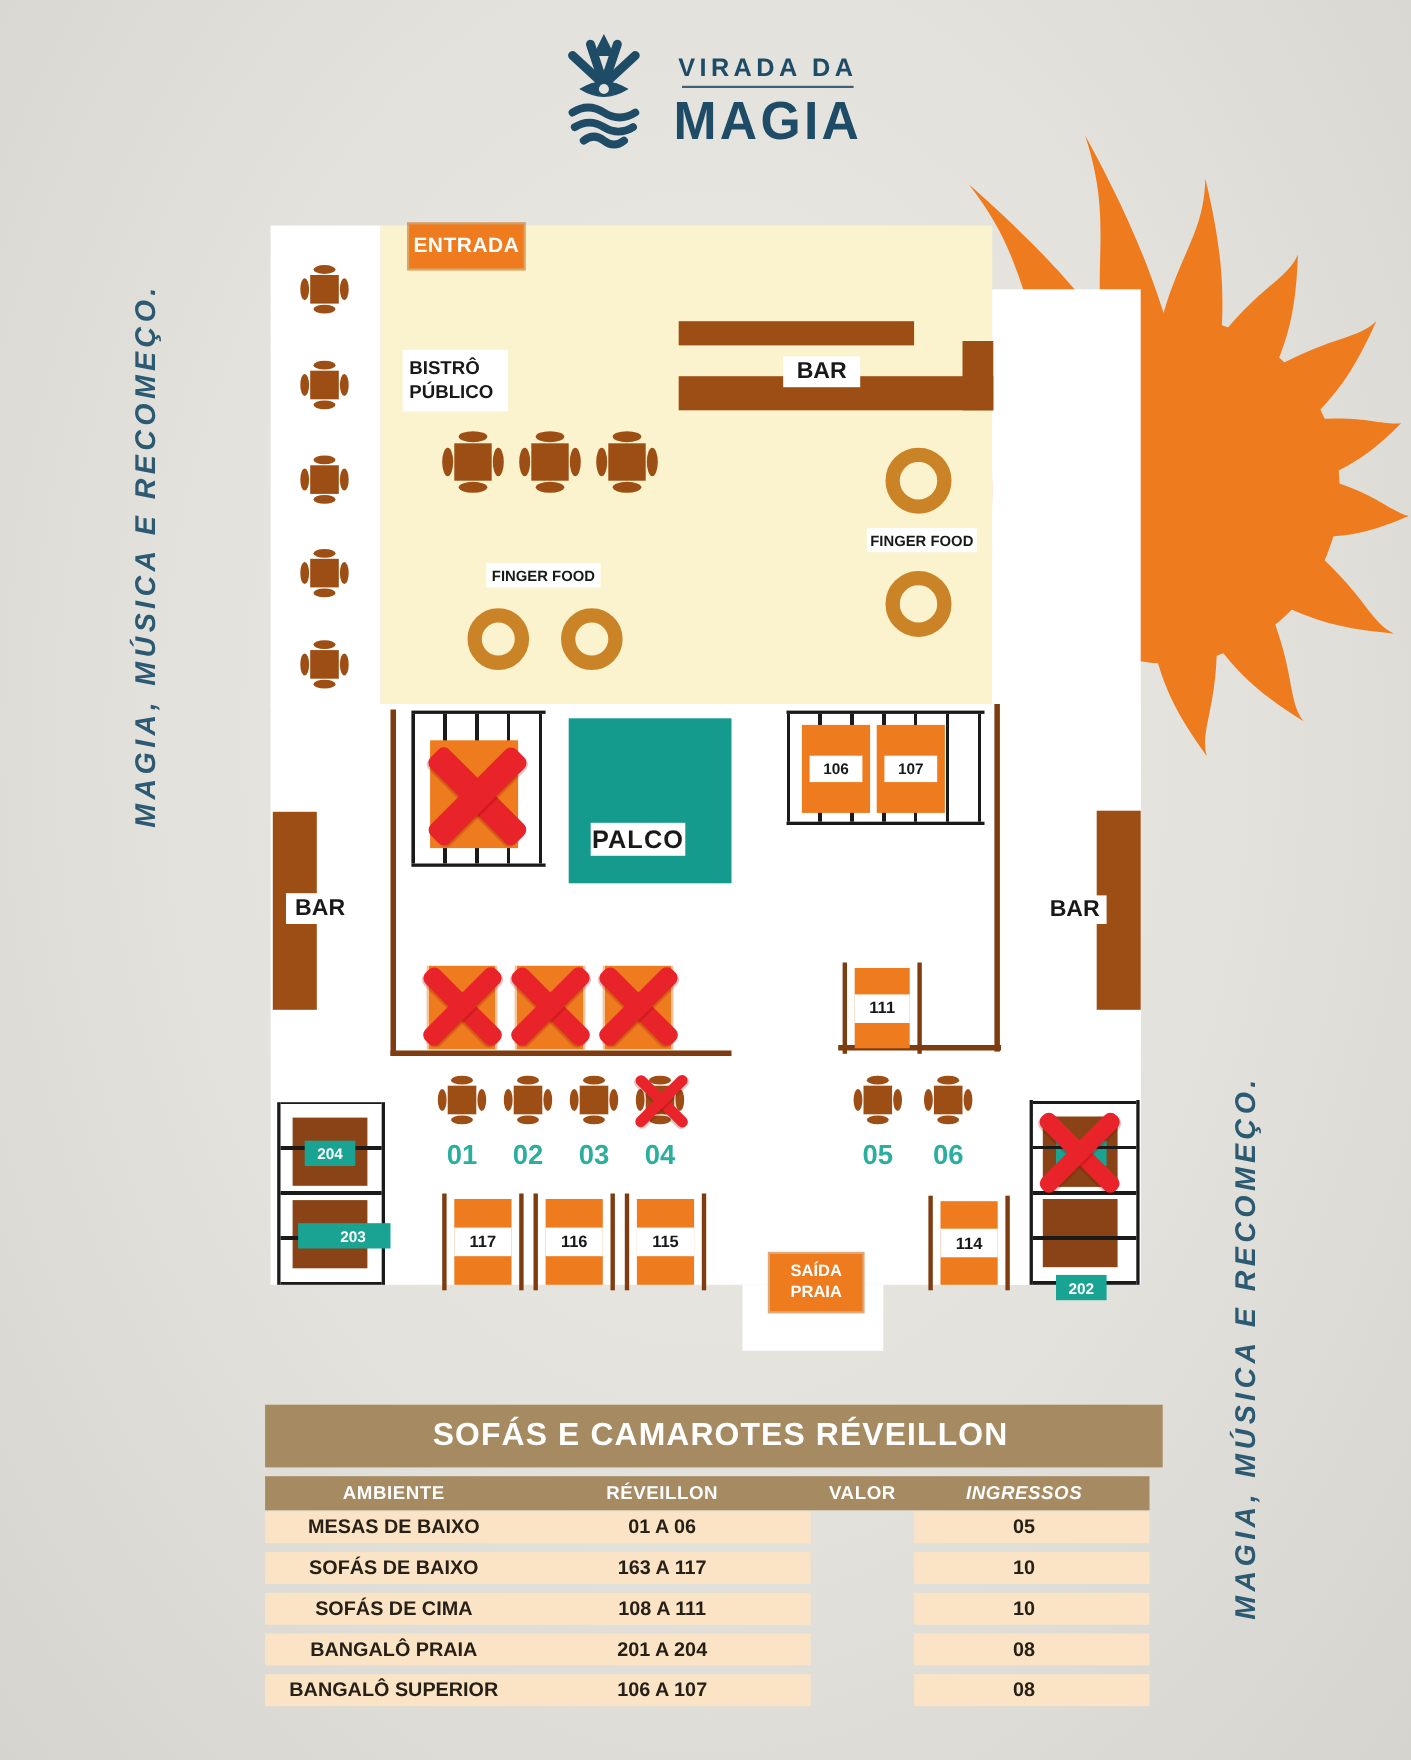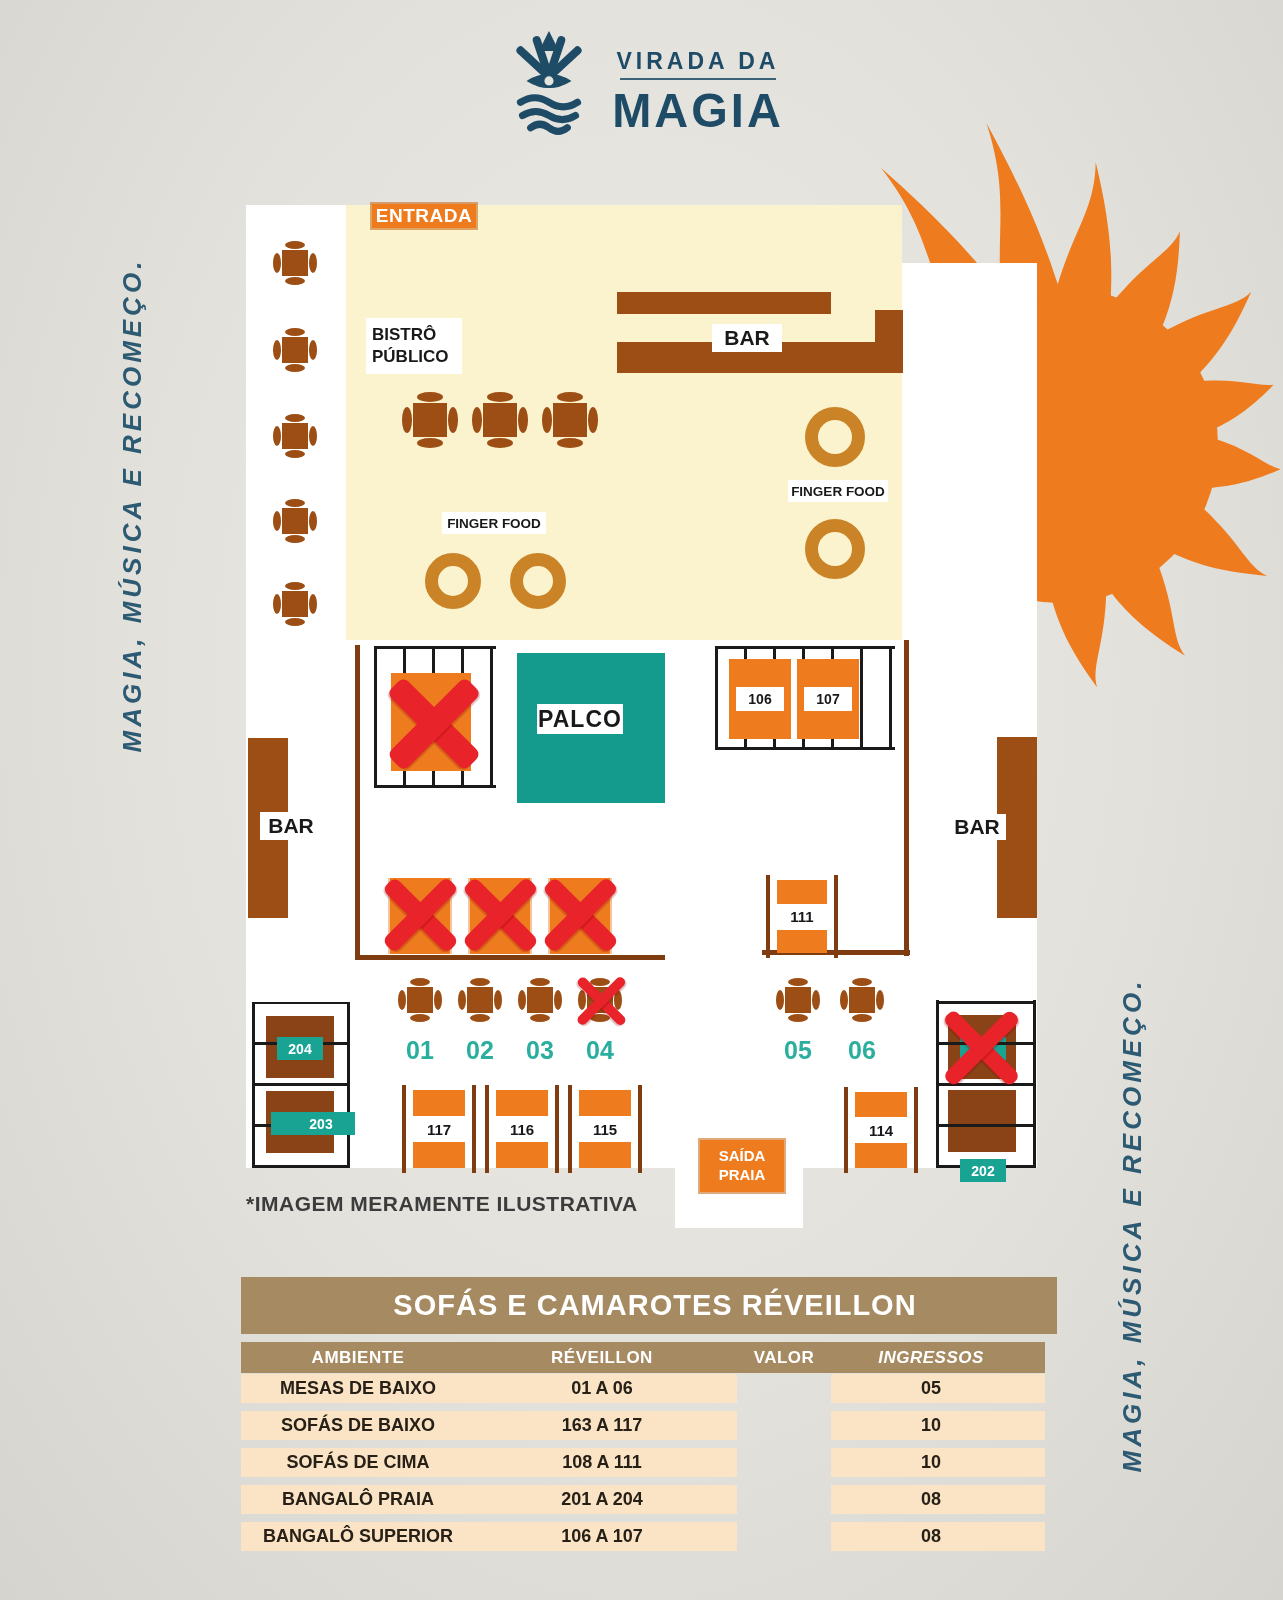--- a/index.html
+++ b/index.html
@@ -133,21 +133,21 @@
       <path transform="rotate(52 240 340)" d="M214,192 C223,135 240,118 237,95 C260,138 266,162 270,190 Z"></path>
       <path transform="rotate(74 240 340)" d="M216,194 C224,150 238,136 241,118 C259,150 264,168 268,192 Z"></path>
       <path transform="rotate(96 240 340)" d="M216,194 C224,150 238,136 241,118 C259,150 264,168 268,192 Z"></path>
       <path transform="rotate(123 240 340)" d="M214,192 C223,135 240,118 237,95 C260,138 266,162 270,190 Z"></path>
       <path transform="rotate(150 240 340)" d="M214,192 C223,135 240,118 237,95 C260,138 266,162 270,190 Z"></path>
       <path transform="rotate(172 240 340)" d="M214,192 C223,135 240,118 237,95 C260,138 266,162 270,190 Z"></path>
     </g>
   </svg>
   <div class="abs floor" style="left:902px;top:263px;width:135px;height:905px;z-index:3;"></div>
 
-  <div class="abs badge" style="left:372px;top:204px;width:104px;height:24px;font-size:19px;letter-spacing:.5px;z-index:5;">ENTRADA</div>
+  <div class="abs badge" style="left:372px;top:204px;width:104px;height:40px;font-size:19px;letter-spacing:.5px;z-index:5;">ENTRADA</div>
 
   <div class="mesa m-sm" style="left:273px;top:241px;z-index:4;">
       <div class="sq"></div>
     </div>
   <div class="mesa m-sm" style="left:273px;top:328px;z-index:4;">
       <div class="sq"></div>
     </div>
   <div class="mesa m-sm" style="left:273px;top:414px;z-index:4;">
       <div class="sq"></div>
     </div>
@@ -178,21 +178,21 @@
 
   <div class="abs donut" style="left:805px;top:407px;width:34px;height:34px;z-index:4;"></div>
   <div class="abs map-label" style="left:788px;top:480px;width:100px;height:22px;font-size:13.5px;z-index:5;">FINGER FOOD</div>
   <div class="abs donut" style="left:805px;top:519px;width:34px;height:34px;z-index:4;"></div>
 
   <div class="abs map-label" style="left:442px;top:512px;width:104px;height:22px;font-size:13.5px;z-index:5;">FINGER FOOD</div>
   <div class="abs donut" style="left:425px;top:553px;width:30px;height:30px;z-index:4;"></div>
   <div class="abs donut" style="left:510px;top:553px;width:30px;height:30px;z-index:4;"></div>
 
   <div class="abs" style="left:517px;top:653px;width:148px;height:150px;background:var(--teal,#159b8d);z-index:4;"></div>
-  <div class="abs map-label" style="left:537px;top:704px;width:86px;height:30px;font-size:23px;letter-spacing:1px;z-index:5;">PALCO</div>
+  <div class="abs map-label" style="left:537px;top:748px;width:86px;height:30px;font-size:23px;letter-spacing:1px;z-index:5;">PALCO</div>
 
   <div class="abs grid-v" style="left:374px;top:646px;width:122px;height:142px;z-index:4;box-sizing:border-box;"></div>
   <div class="abs" style="left:391px;top:673px;width:80px;height:98px;background:var(--orange,#ee7b1e);z-index:5;"></div>
   <div class="abs xmark" style="left:383px;top:658px;width:102px;height:132px;z-index:7;"></div>
 
   <div class="abs grid-v" style="left:715px;top:646px;width:180px;height:104px;z-index:4;box-sizing:border-box;"></div>
   <div class="abs" style="left:729px;top:659px;width:62px;height:80px;background:var(--orange,#ee7b1e);z-index:5;"></div>
   <div class="abs map-label" style="left:736px;top:687px;width:48px;height:24px;font-size:14px;z-index:6;">106</div>
   <div class="abs" style="left:797px;top:659px;width:62px;height:80px;background:var(--orange,#ee7b1e);z-index:5;"></div>
   <div class="abs map-label" style="left:804px;top:687px;width:48px;height:24px;font-size:14px;z-index:6;">107</div>
@@ -267,21 +267,20 @@
   <div class="abs sofa-band" style="left:579px;top:1090px;width:52px;height:78px;z-index:4;">
     <div class="band">115</div>
   </div>
   <div class="abs sofa-band" style="left:855px;top:1092px;width:52px;height:76px;z-index:4;">
     <div class="band">114</div>
   </div>
 
   <div class="abs badge prelines" style="left:700px;top:1140px;width:84px;height:52px;font-size:15px;line-height:1.25;z-index:5;">SAÍDA
 PRAIA</div>
 
-  <div class="abs disclaimer" style="left:246px;top:1192px;width:460px;height:26px;z-index:4;">*IMAGEM MERAMENTE ILUSTRATIVA</div>
 
   <div class="abs band-tan t-title" style="left:241px;top:1277px;width:804px;height:57px;z-index:4;padding-left:12px;">SOFÁS E CAMAROTES RÉVEILLON</div>
 
   <div class="abs band-tan" style="left:241px;top:1342px;width:804px;height:31px;z-index:4;">
     <div class="t-head" style="left:0px;width:234px;">AMBIENTE</div>
     <div class="t-head" style="left:241px;width:240px;">RÉVEILLON</div>
     <div class="t-head" style="left:483px;width:120px;">VALOR</div>
     <div class="t-head" style="left:570px;width:240px;font-style:italic;">INGRESSOS</div>
   </div>
 

